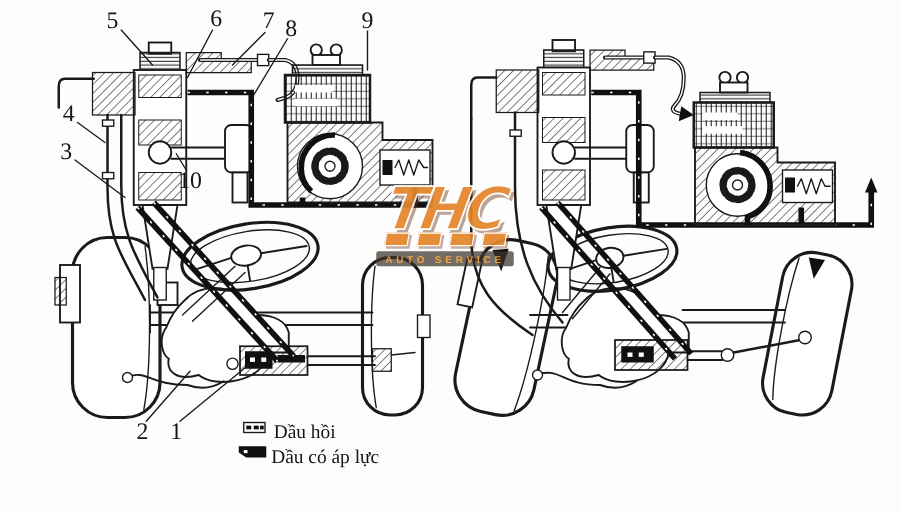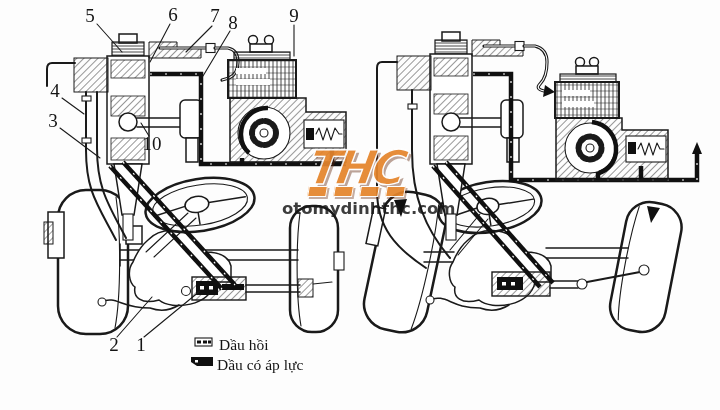--- a/index.html
+++ b/index.html
@@ -341,16 +341,18 @@
 </svg>
 
 <div class="watermark">
   <div class="wm-logo">THC</div>
   <div class="wm-teeth">
     <span class="wm-tooth"></span>
     <span class="wm-tooth"></span>
     <span class="wm-tooth"></span>
     <span class="wm-tooth"></span>
   </div>
-  <div class="wm-site">otomydinhthc.com</div>
+  <div>
+    <span class="wm-banner">AUTO SERVICE</span>
+  </div>
 </div>
 
 </div>
 
 </body></html>

